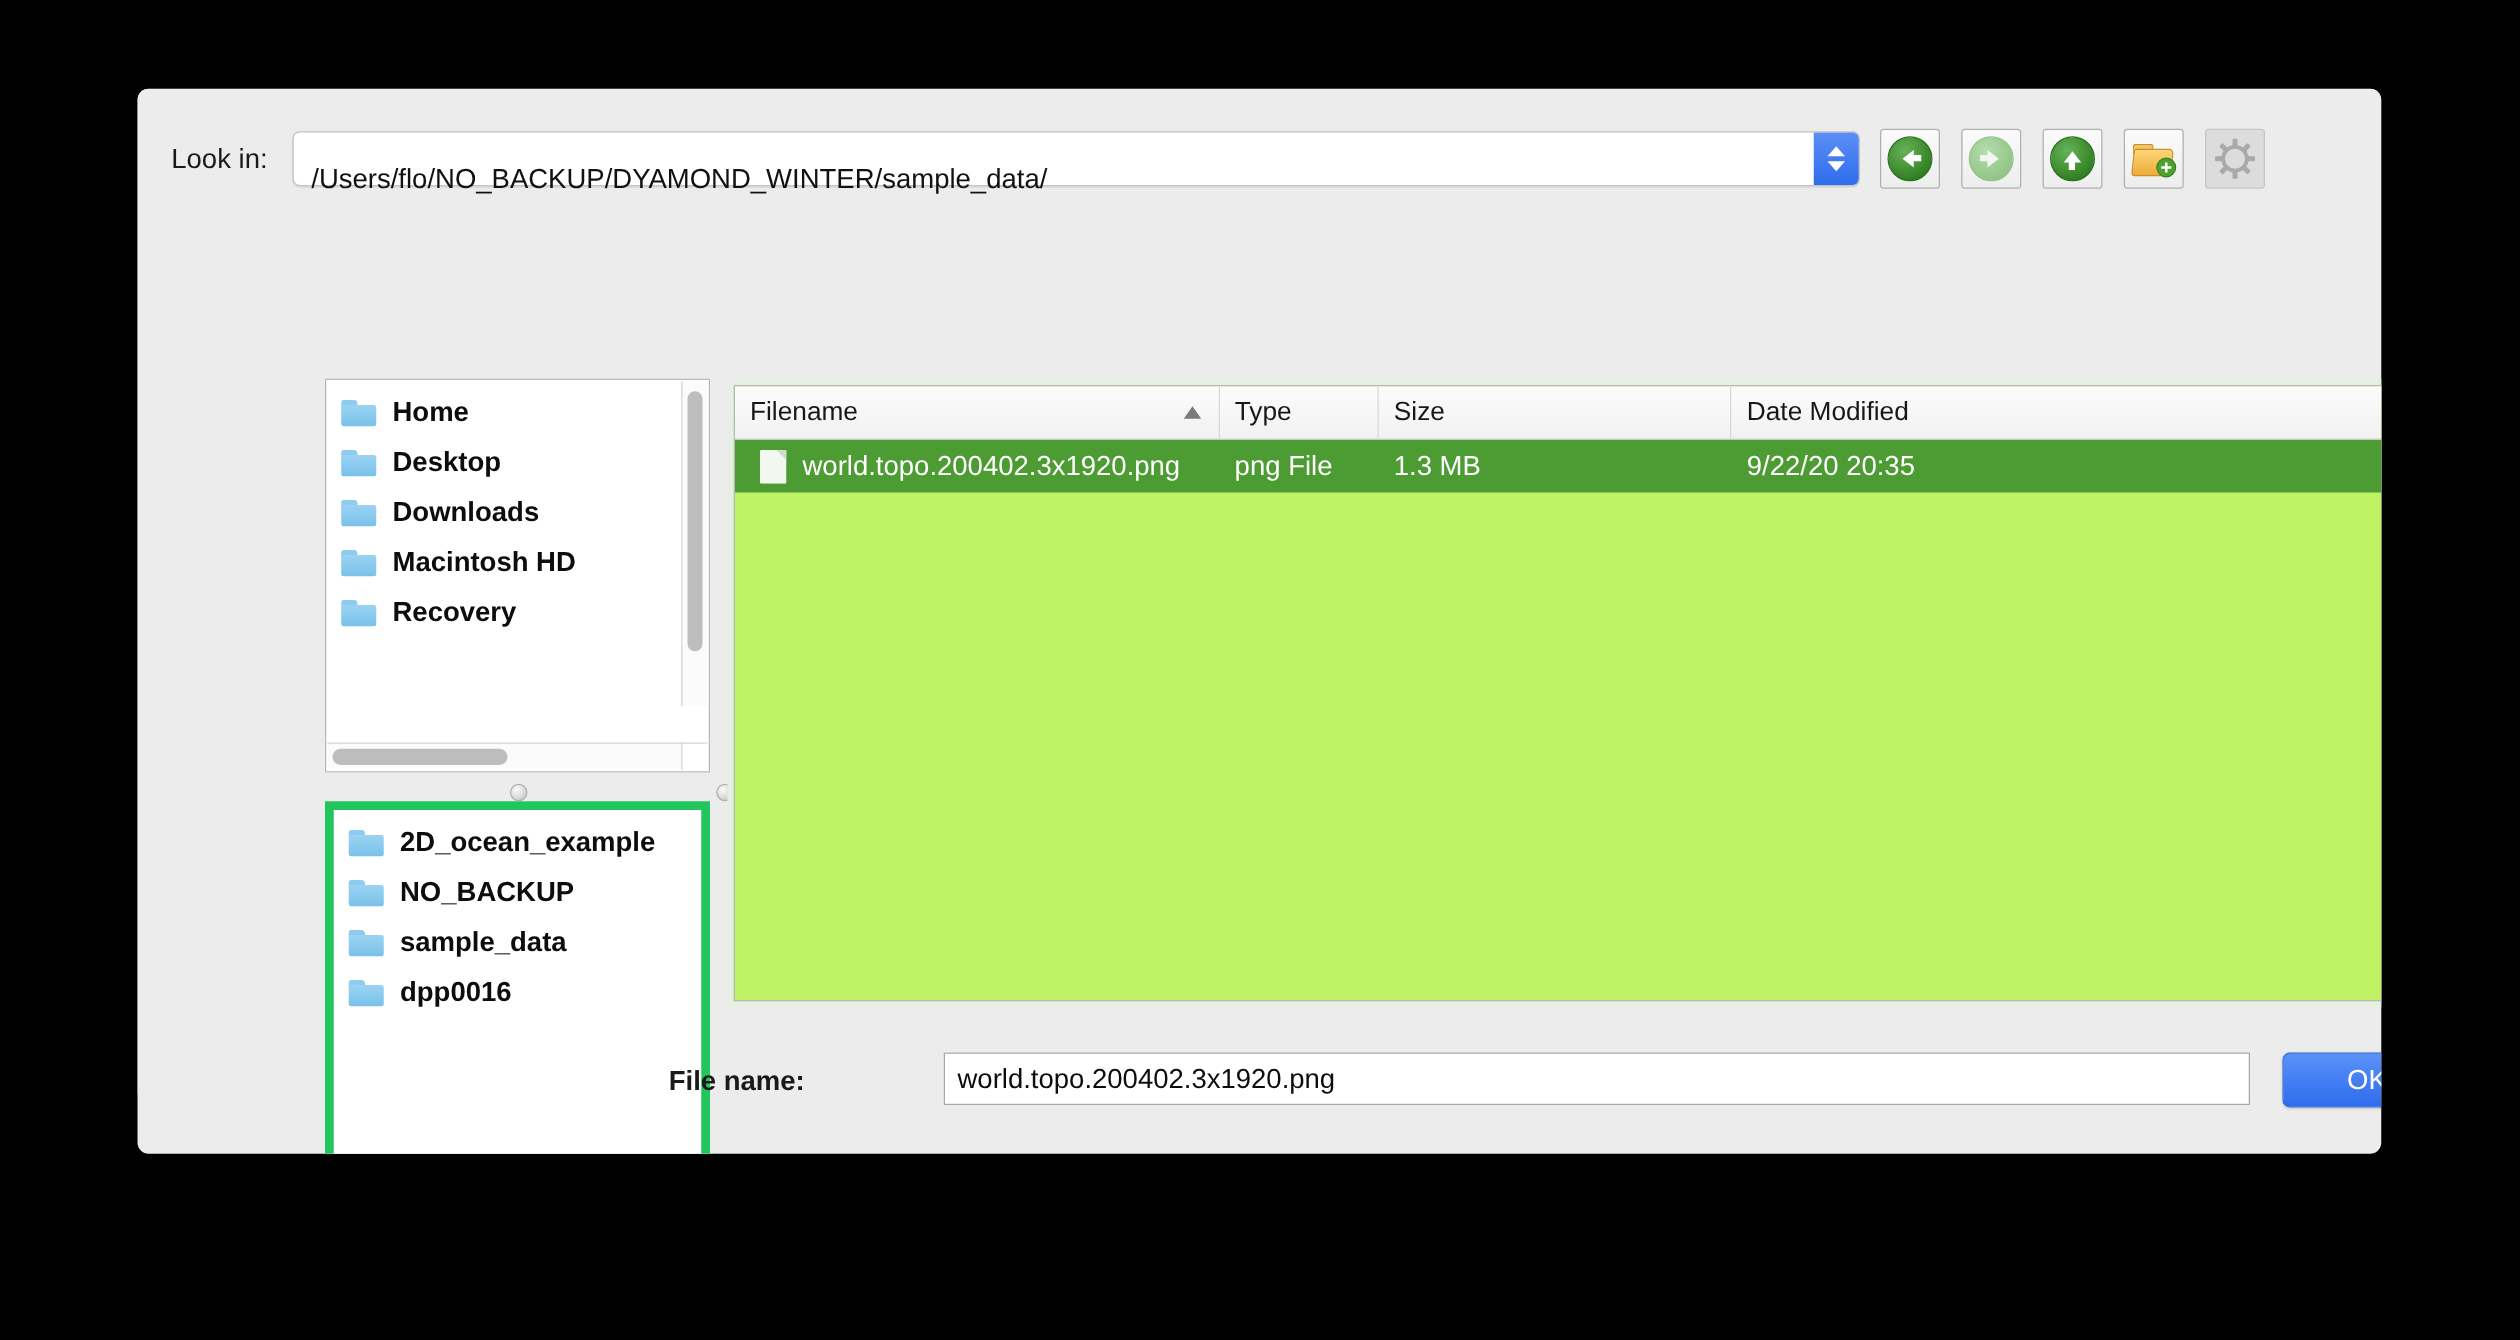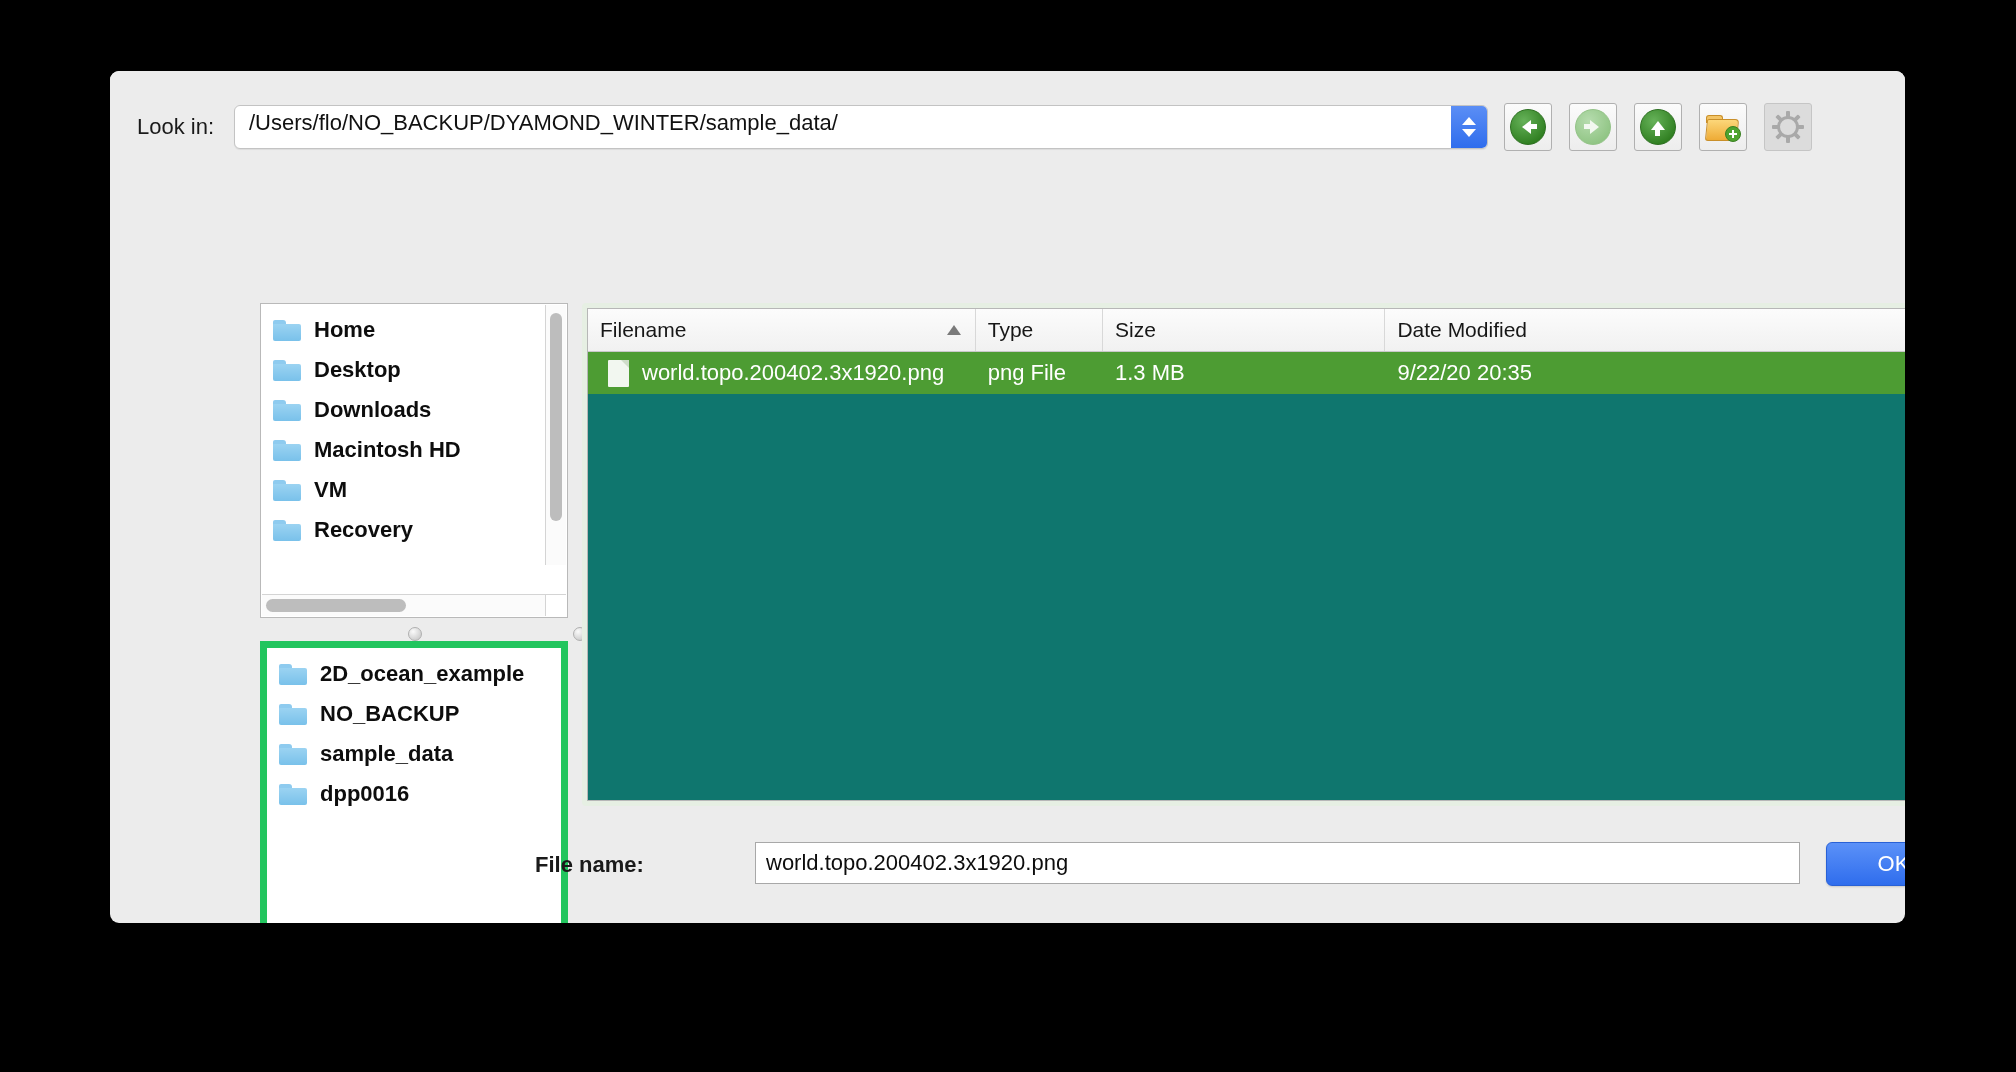--- a/index.html
+++ b/index.html
@@ -105,21 +105,21 @@
     height: 44px;
     background: #ffffff;
     border: 1px solid #c3c3c3;
     border-radius: 6px;
     box-sizing: border-box;
     box-shadow: 0 1px 1px rgba(0,0,0,0.07);
   }
   #path-value {
     position: absolute;
     left: 14px;
-    top: 4px;
+    top: 24px;
     font-size: 22px;
     color: #111111;
     white-space: nowrap;
     overflow: hidden;
     width: 1180px;
   }
   .combo-arrow {
     position: absolute;
     right: 0;
     top: 0;
@@ -335,21 +335,21 @@
     width: 1392px;
     height: 503px;
     background: #e6efe3;
     border-radius: 4px;
     box-sizing: border-box;
     padding: 5px;
   }
   #filelist {
     width: 100%;
     height: 100%;
-    background: #0f766e;
+    background: #bef264;
     border: 1px solid #b7b7b7;
     box-sizing: border-box;
     overflow: hidden;
   }
   #fl-header {
     display: flex;
     height: 43px;
     background: linear-gradient(to bottom, #fcfcfc, #f1f1f1);
     border-bottom: 1px solid #c9c9c9;
     box-sizing: border-box;
@@ -548,27 +548,20 @@
               <div class="ft"></div>
               <div class="fb"></div>
             </div>
             <div class="dir-label">Macintosh HD</div>
           </div>
           <div class="dir-item">
             <div class="folder-ico">
               <div class="ft"></div>
               <div class="fb"></div>
             </div>
-            <div class="dir-label">VM</div>
-          </div>
-          <div class="dir-item">
-            <div class="folder-ico">
-              <div class="ft"></div>
-              <div class="fb"></div>
-            </div>
             <div class="dir-label">Recovery</div>
           </div>
         </div>
       <div class="sb-vert">
         <div class="thumb"></div>
       </div>
       <div class="sb-horz">
         <div class="thumb"></div>
       </div>
       <div class="sb-corner"></div>

